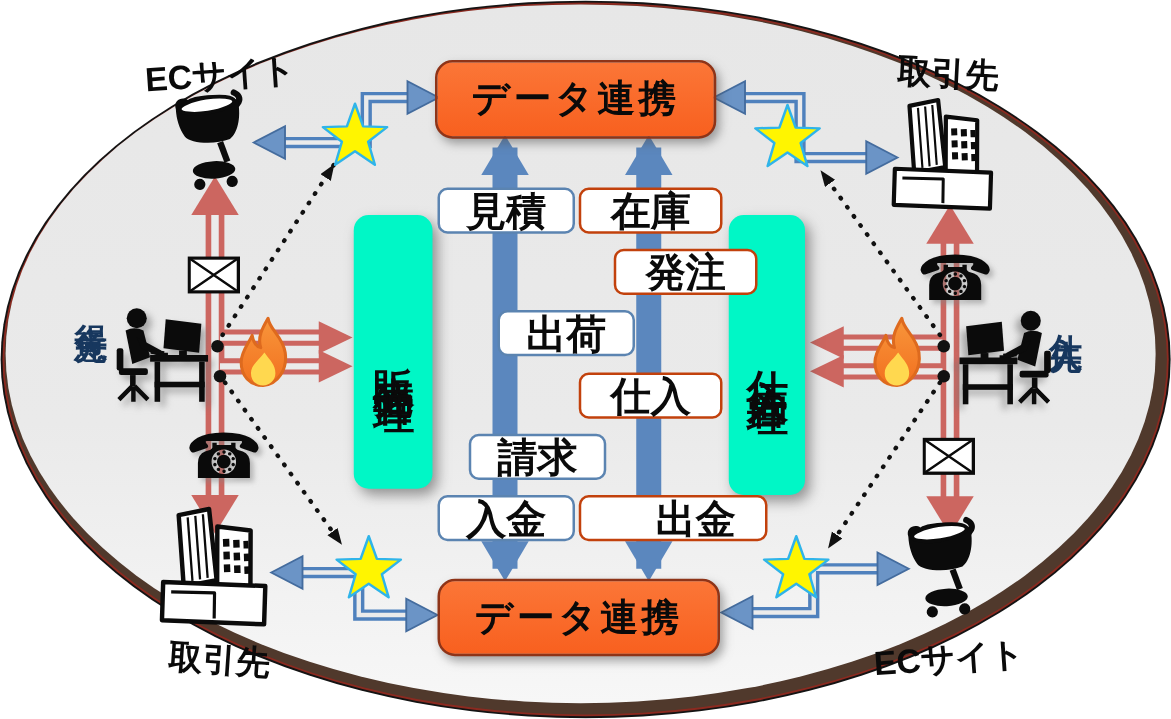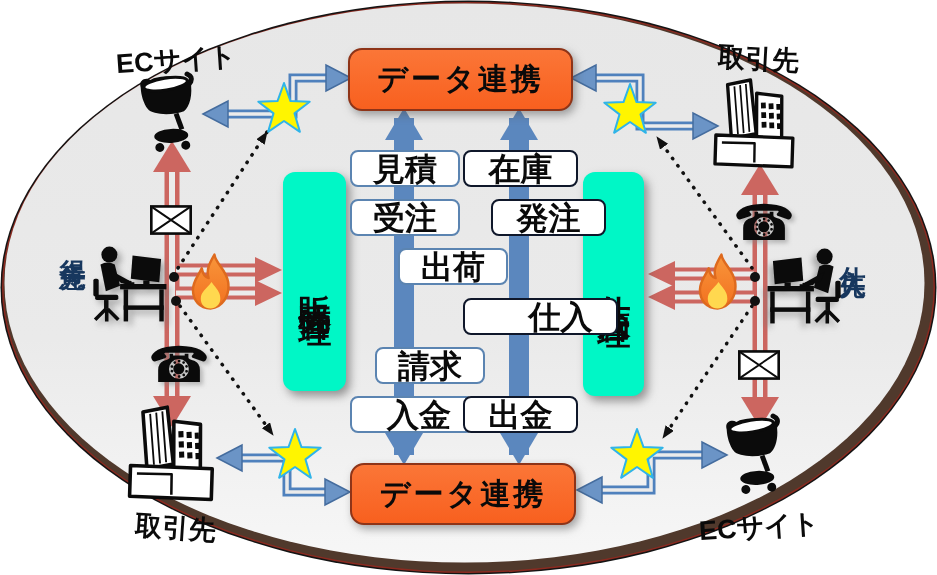--- a/index.html
+++ b/index.html
@@ -17,21 +17,21 @@
   .sys{position:absolute;background:#00f7c6;border-radius:12px;color:#0a0a0a;
        font-size:33px;font-weight:bold;letter-spacing:7px;
        writing-mode:vertical-rl;text-orientation:upright;
        display:flex;align-items:center;justify-content:center;
        filter:drop-shadow(4px 5px 5px rgba(70,70,70,.55));}
   
   .pbox{position:absolute;width:106px;height:33px;background:#fff;
         border-radius:8px;font-size:32px;font-weight:bold;color:#0a0a0a;
         display:flex;align-items:center;justify-content:center;line-height:1;}
   .pbox.sales{border:2px solid #5b84b1;}
-  .pbox.purch{border:2px solid #0f172a;width:111px;text-align:center;}
+  .pbox.purch{border:2px solid #c2410c;width:111px;text-align:center;}
   
   .xlabel{position:absolute;font-size:27px;font-weight:bold;color:#0a0a0a;white-space:nowrap;}
   .vlabel{position:absolute;font-size:26px;font-weight:bold;color:#17375e;
           writing-mode:vertical-rl;text-orientation:upright;letter-spacing:3px;}
   .icon{position:absolute;}
   .shadowed{filter:drop-shadow(4px 4px 3px rgba(120,120,120,.6));}
   .phone{position:absolute;font-family:"DejaVu Sans",sans-serif;font-size:50px;
          line-height:1;color:#0a0a0a;filter:drop-shadow(3px 3px 2px rgba(130,130,130,.5));}
   .mirror{transform:scaleX(-1);}
 </style>
@@ -142,29 +142,28 @@
     </g>
   </svg>
 
   <div class="hub" style="left:348px;top:48px;width:221px;height:59px;">データ連携</div>
   <div class="hub" style="left:350px;top:463px;width:222px;height:58px;">データ連携</div>
 
   <div class="sys" style="left:283px;top:172px;width:63px;height:219px;">販売管理</div>
   <div class="sys" style="left:583px;top:172px;width:61px;height:224px;">仕入管理</div>
 
   <div class="pbox sales" style="left:350px;top:150px;">見積</div>
-  <div class="pbox sales" style="left:350px;top:199px;">受注</div>
   <div class="pbox sales" style="left:350px;top:248px;margin-left:48px;">出荷</div>
   <div class="pbox sales" style="left:350px;top:347px;margin-left:25px;">請求</div>
-  <div class="pbox sales" style="left:350px;top:396px;padding-left:14px;">入金</div>
+  <div class="pbox sales" style="left:350px;top:396px;">入金</div>
 
   <div class="pbox purch" style="left:463px;top:150px;">在庫</div>
   <div class="pbox purch" style="left:463px;top:199px;margin-left:28px;">発注</div>
-  <div class="pbox purch" style="left:463px;top:298px;padding-left:40px;">仕入</div>
-  <div class="pbox purch" style="left:463px;top:396px;">出金</div>
+  <div class="pbox purch" style="left:463px;top:298px;">仕入</div>
+  <div class="pbox purch" style="left:463px;top:396px;padding-left:36px;">出金</div>
 
   <div class="xlabel" style="left:116px;top:42px;transform:rotate(-4deg);">ECサイト</div>
   <div class="xlabel" style="left:718px;top:41px;transform:rotate(3deg);">取引先</div>
   <div class="xlabel" style="left:135px;top:510px;transform:rotate(4deg);">取引先</div>
   <div class="xlabel" style="left:699px;top:509px;transform:rotate(-4deg);">ECサイト</div>
   <div class="vlabel" style="left:56px;top:238px;">得意先</div>
   <div class="vlabel" style="left:836px;top:246px;">仕入先</div>
 
   <div class="icon" style="left:136px;top:70px;transform:rotate(-3deg);">
     <svg width="66" height="84" viewBox="0 0 66 84">

